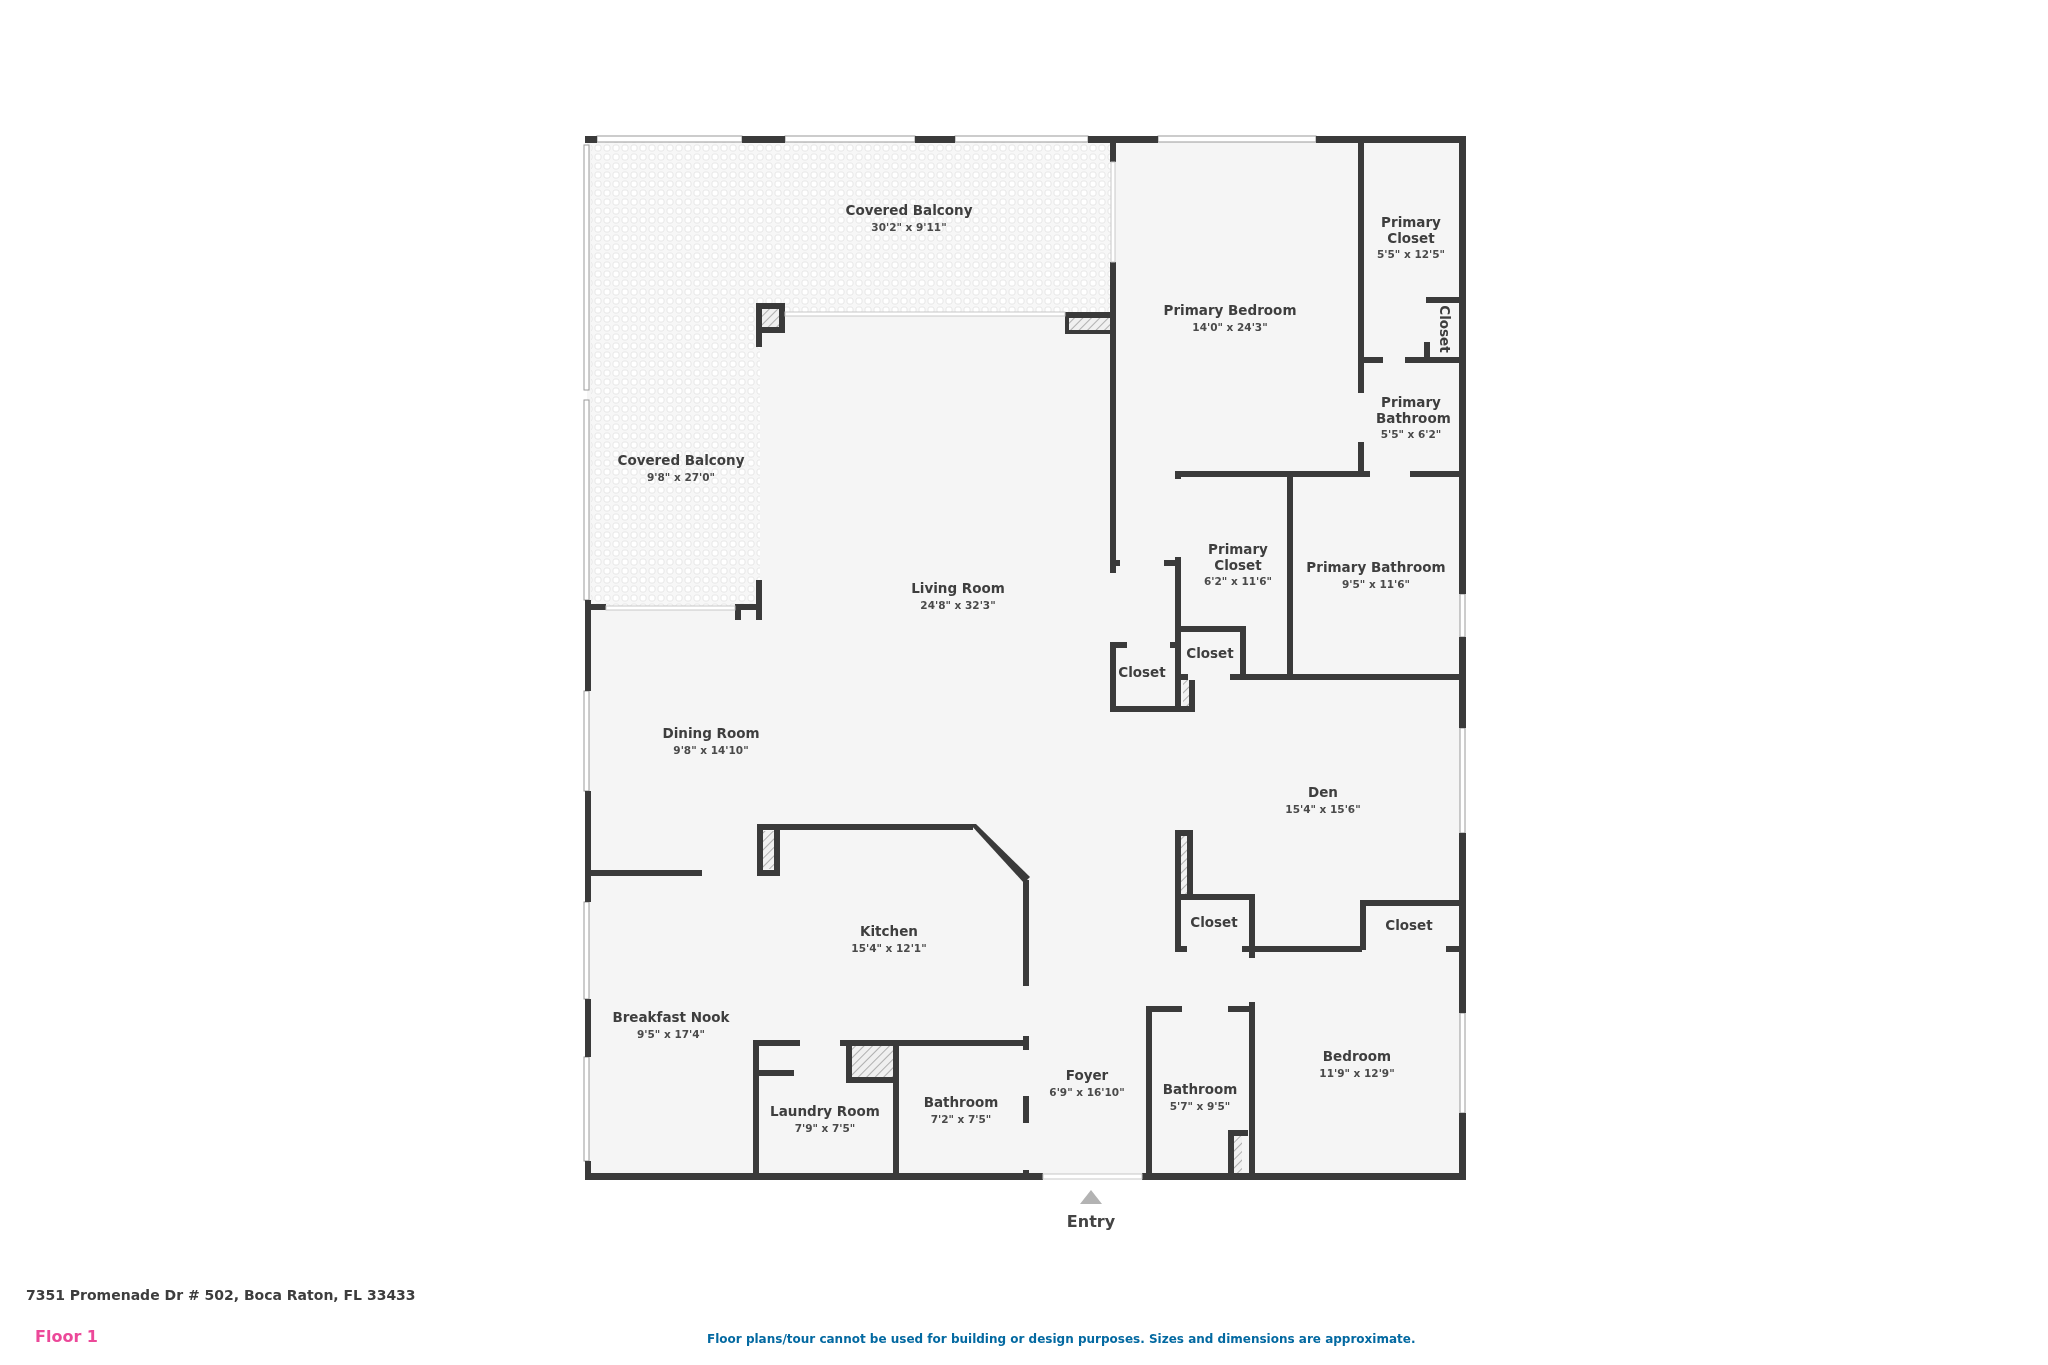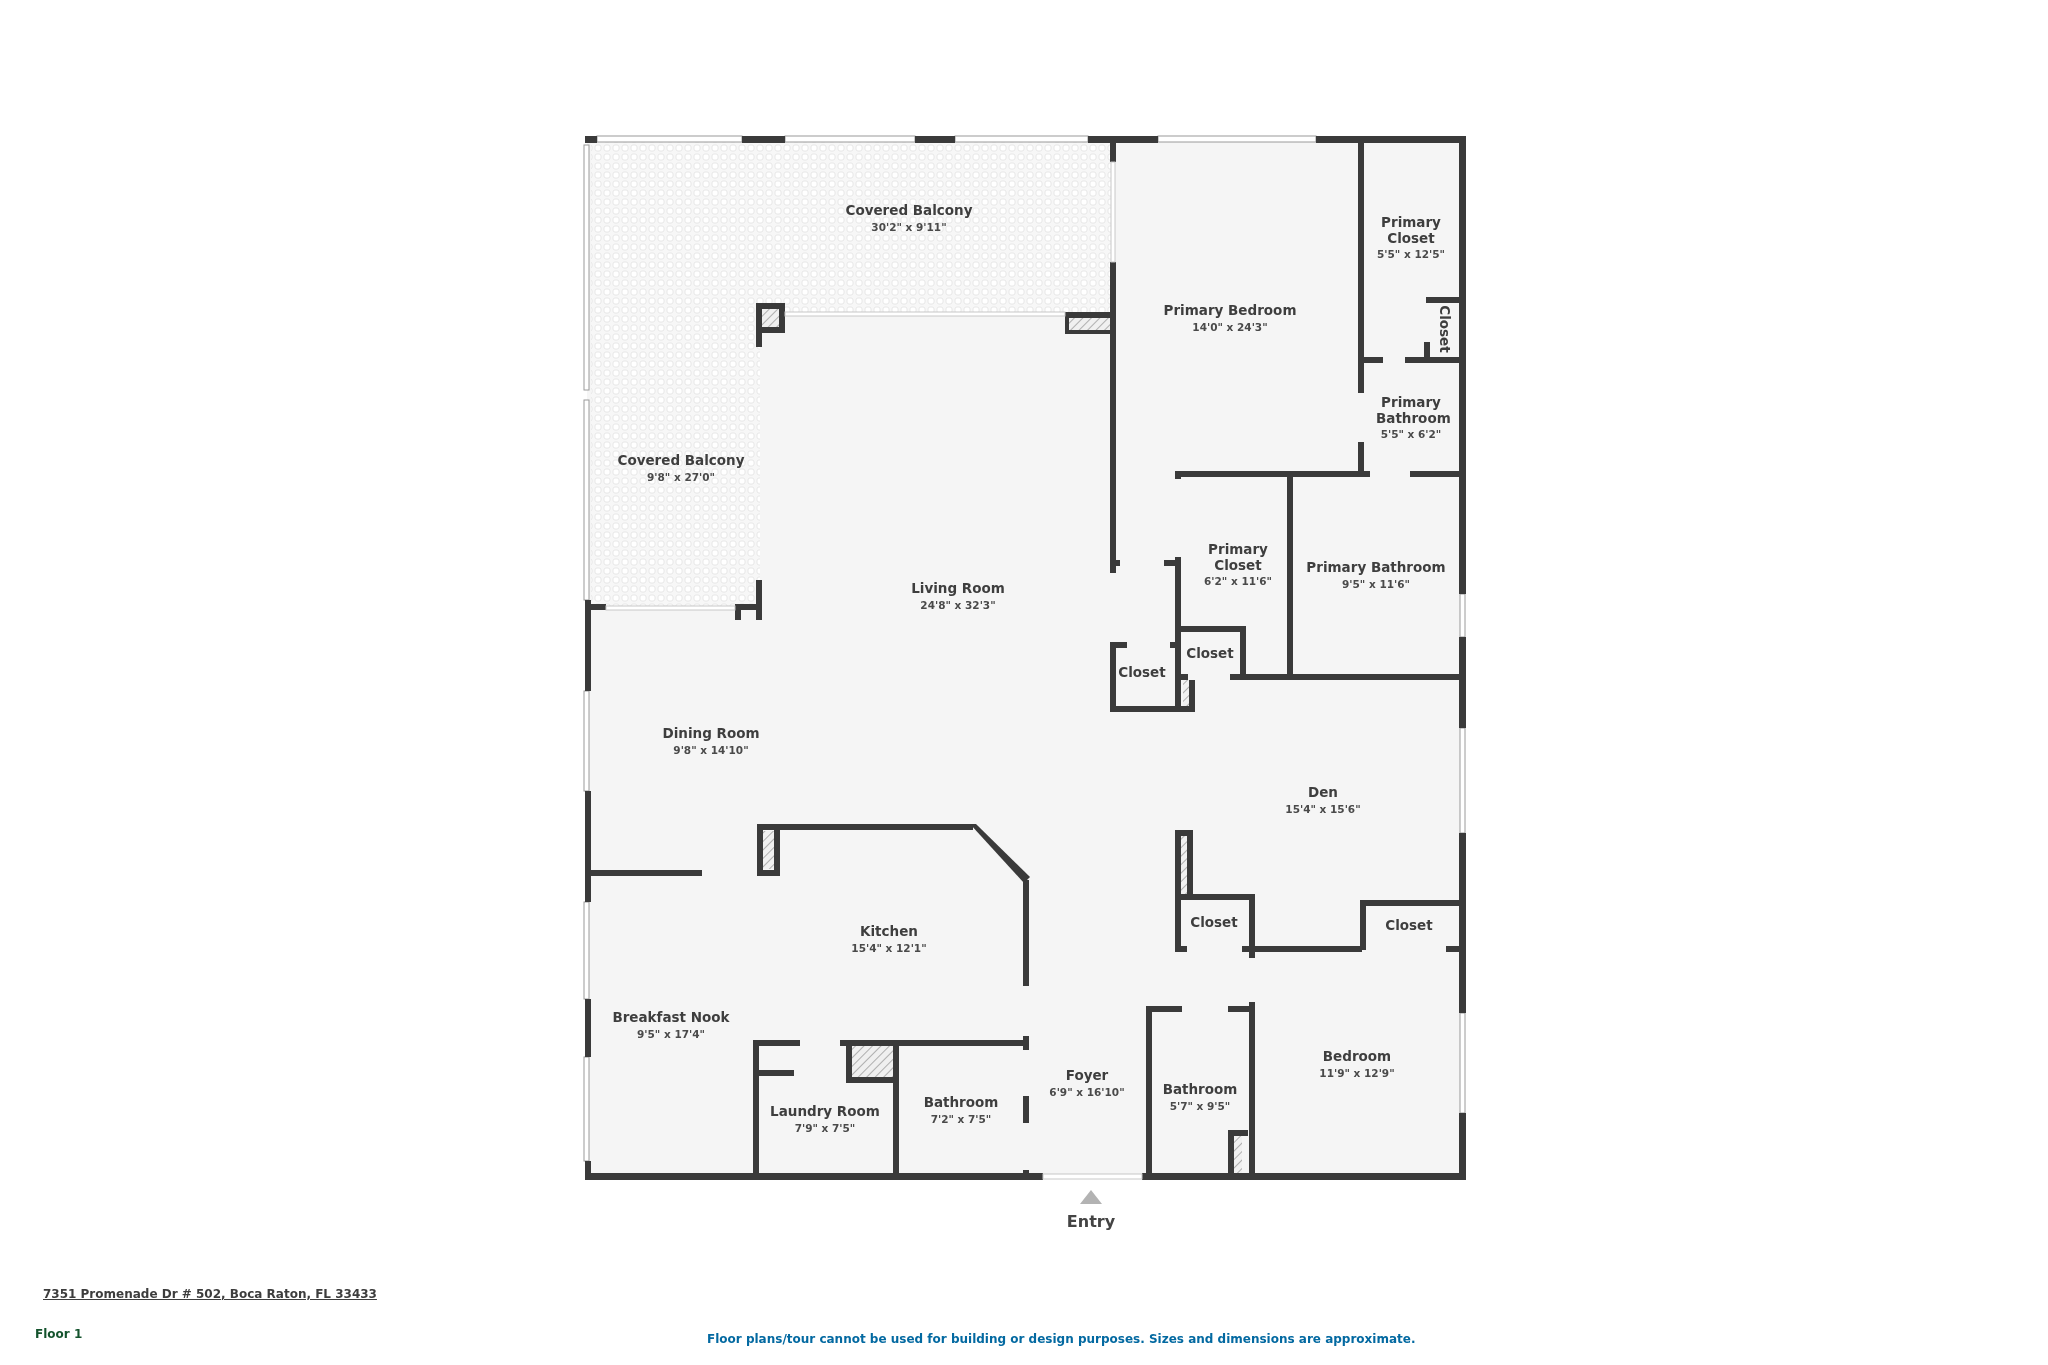--- a/index.html
+++ b/index.html
@@ -7,22 +7,22 @@
          font-family: "DejaVu Sans", "Liberation Sans", sans-serif; color: #3d3d3d; }
   #plan { position: absolute; left: 0; top: 0; width: 2048px; height: 1365px; }
   .room-label { position: absolute; transform: translate(-50%, -50%); text-align: center;
                 white-space: nowrap; line-height: 1.15; }
   .room-name { display: block; font-size: 13.5px; font-weight: bold; color: #3e3e3e; }
   .room-dim { display: block; font-size: 10.5px; font-weight: bold; color: #4a4a4a; margin-top: 2px; }
   .room-name.wrap { white-space: normal; width: 70px; margin: 0 auto; }
   .vertical { transform: translate(-50%, -50%) rotate(90deg); }
   .entry-label { position: absolute; left: 1091px; top: 1221px; transform: translate(-50%, -50%);
                  font-size: 16px; font-weight: bold; color: #444; }
-  .footer-address { position: absolute; left: 43px; top: 1287px; font-size: 12px; font-weight: bold; color: #3d3d3d; text-decoration: underline; }
-  .footer-floor { position: absolute; left: 35px; top: 1327px; font-size: 12px; font-weight: bold; color: #14532d; }
+  .footer-address { position: absolute; left: 26px; top: 1287px; font-size: 14px; font-weight: bold; color: #3d3d3d; }
+  .footer-floor { position: absolute; left: 35px; top: 1327px; font-size: 16px; font-weight: bold; color: #ec4899; }
   .footer-disclaimer { position: absolute; left: 707px; top: 1332px; font-size: 12px; font-weight: bold; color: #0369a1; }
 </style>
 </head>
 <body>
 
 <svg id="plan" viewBox="0 0 2048 1365" xmlns="http://www.w3.org/2000/svg">
   <defs>
     <pattern id="tile" width="9" height="9" patternUnits="userSpaceOnUse">
       <rect width="9" height="9" fill="#f7f7f7"></rect>
       <rect x="1" y="1" width="6" height="6" rx="2" fill="#ffffff" stroke="#e2e2e2" stroke-width="0.8"></rect>

